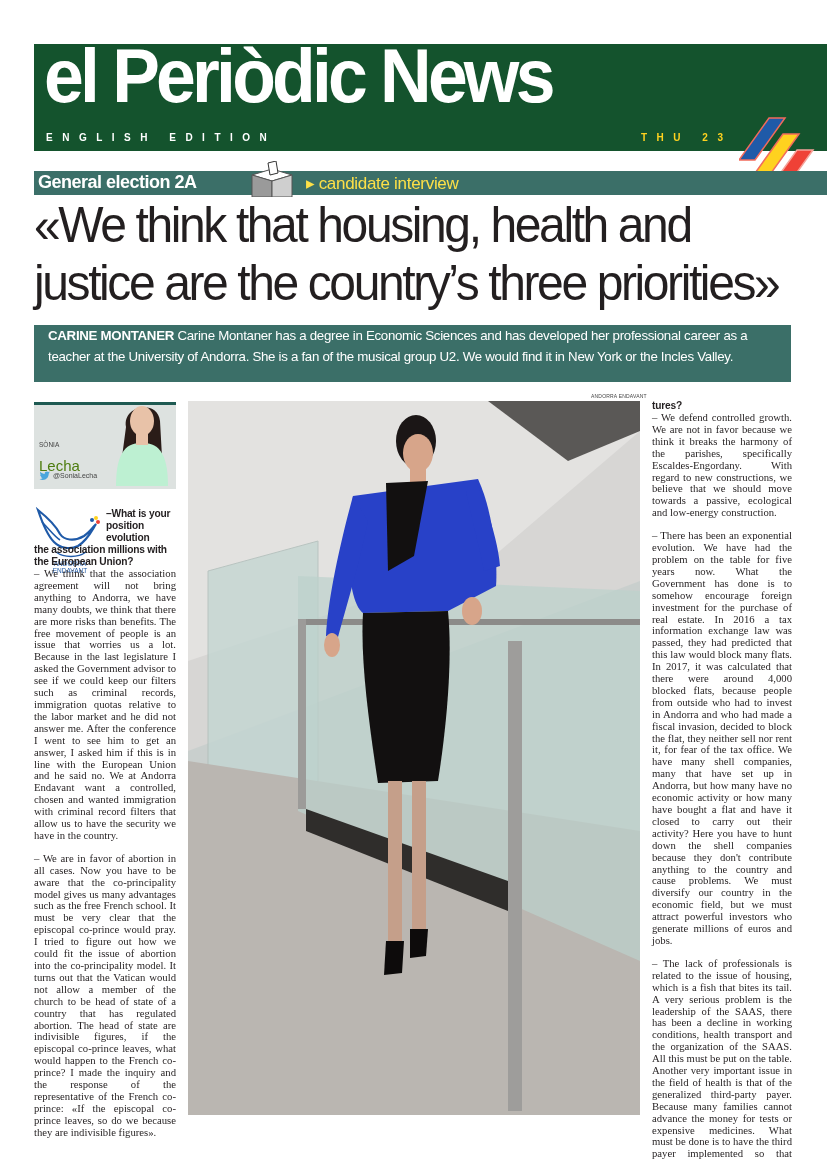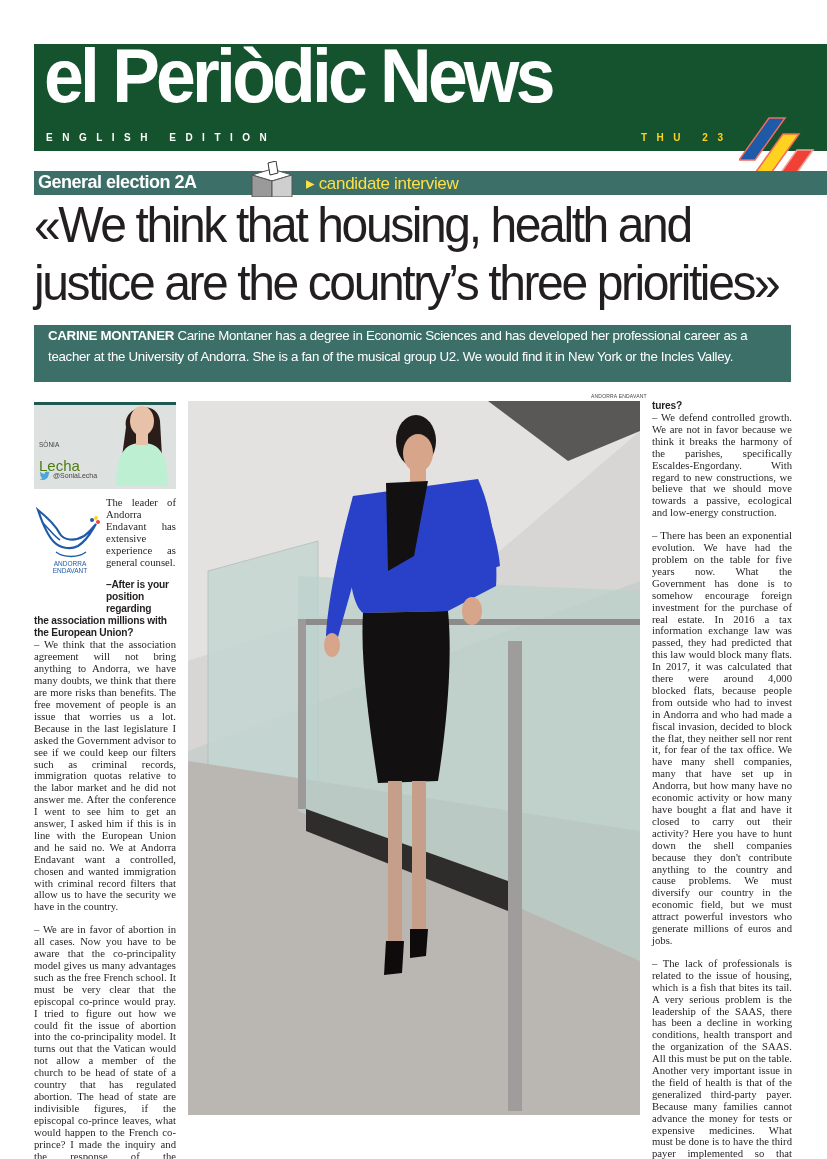--- a/index.html
+++ b/index.html
@@ -88,23 +88,22 @@
     <path d="M22 52 C30 58 44 58 52 52" fill="none" stroke="#1f5aa8" stroke-width="1.4"></path>
     <circle cx="58" cy="20" r="2" fill="#1f5aa8"></circle>
     <circle cx="62" cy="18" r="2" fill="#ffd21f"></circle>
     <circle cx="64" cy="22" r="2" fill="#ef4136"></circle>
   </g>
   <text x="36" y="66" font-size="6.5" fill="#1f5aa8" text-anchor="middle" font-family="Liberation Sans, sans-serif">ANDORRA</text>
   <text x="36" y="73" font-size="6.5" fill="#1f5aa8" text-anchor="middle" font-family="Liberation Sans, sans-serif">ENDAVANT</text>
 </svg>
 
 <div class="col col-left">
-  <p class="intro">The leader of Andorra Endavant has extensive experience as general counsel.</p>
   <div class="gap"></div>
-  <p class="q q-indent" style="margin-left:72px;">–After is your position regarding</p>
+  <p class="q q-indent" style="margin-left:72px;">–What is your position evolution</p>
   <p class="q">the association millions with the European Union?</p>
   <p>– We think that the association agreement will not bring anything to Andorra, we have many doubts, we think that there are more risks than benefits. The free movement of people is an issue that worries us a lot. Because in the last legislature I asked the Government advisor to see if we could keep our filters such as criminal records, immigration quotas relative to the labor market and he did not answer me. After the conference I went to see him to get an answer, I asked him if this is in line with the European Union and he said no. We at Andorra Endavant want a controlled, chosen and wanted immigration with criminal record filters that allow us to have the security we have in the country.</p>
   <div class="gap"></div>
   <p>– We are in favor of abortion in all cases. Now you have to be aware that the co-principality model gives us many advantages such as the free French school. It must be very clear that the episcopal co-prince would pray. I tried to figure out how we could fit the issue of abortion into the co-principality model. It turns out that the Vatican would not allow a member of the church to be head of state of a country that has regulated abortion. The head of state are indivisible figures, if the episcopal co-prince leaves, what would happen to the French co-prince? I made the inquiry and the response of the representative of the French co-prince: «If the episcopal co-prince leaves, so do we because they are indivisible figures».</p>
 
 </div>
 
 <div class="credit">ANDORRA ENDAVANT</div>
 <svg class="photo" viewBox="0 0 452 714" preserveAspectRatio="none">
   <rect width="452" height="714" fill="#d7d6d4"></rect>

